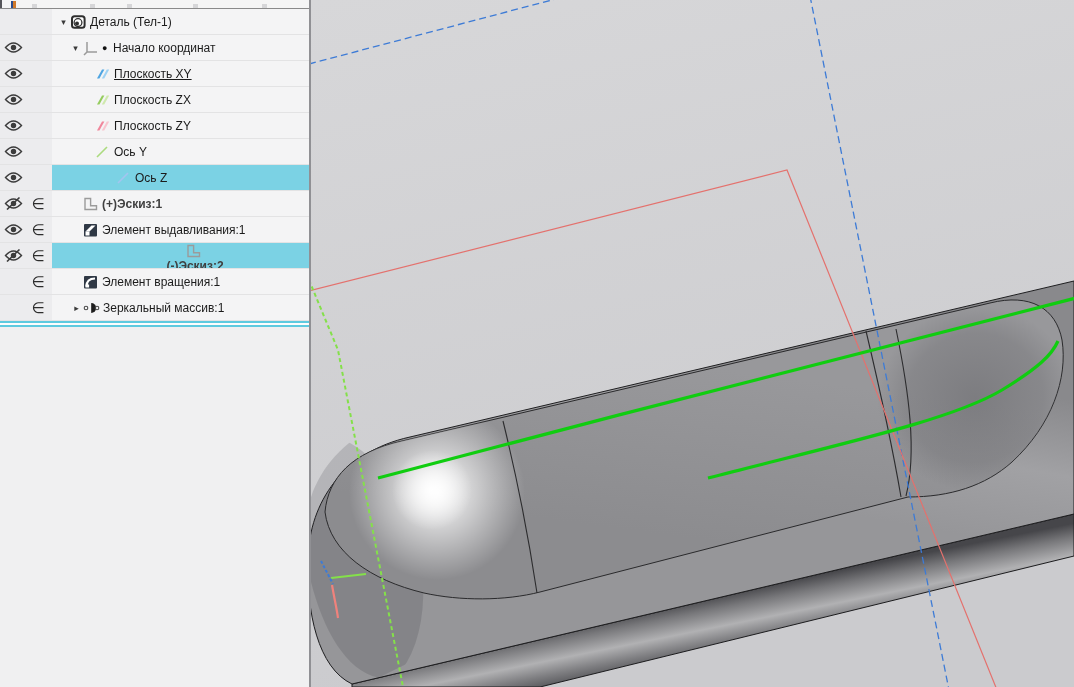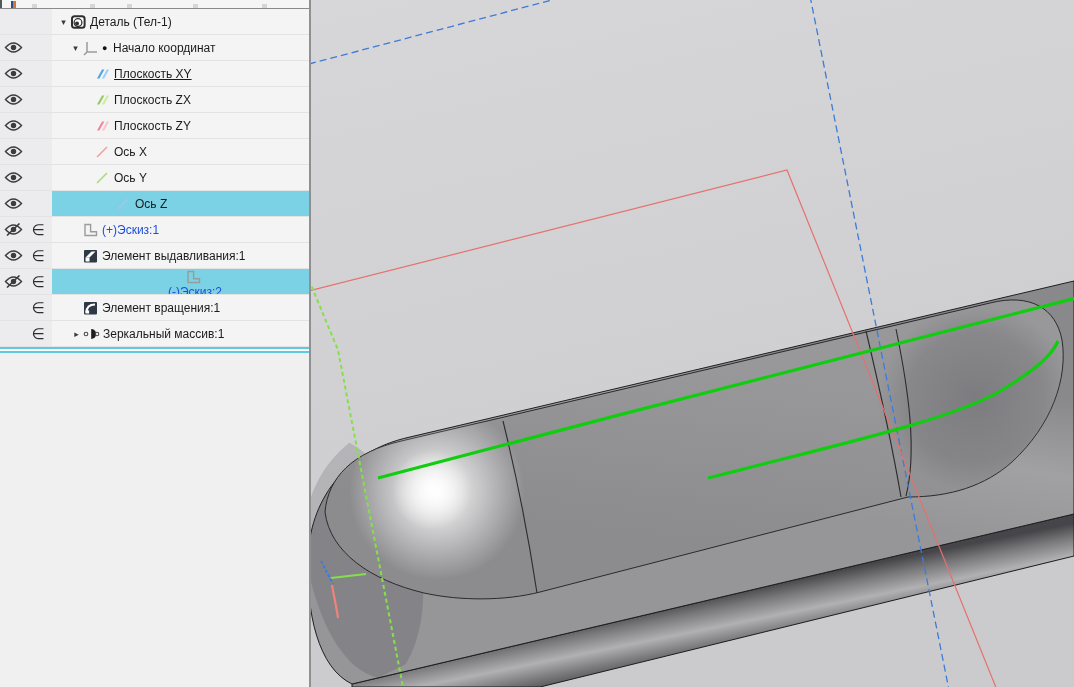--- a/index.html
+++ b/index.html
@@ -41,21 +41,21 @@
     display:flex;align-items:center;font-size:12px;color:#1b1b1b;
     white-space:nowrap;overflow:hidden;
   }
   .tree-row.selected .row-content{background:var(--c-selection,#7bd2e4);}
   .row-expander{width:11px;flex:0 0 auto;font-size:9px;color:#3a3a3a;
     display:inline-flex;justify-content:center;cursor:pointer;}
   .row-icon{width:18px;height:16px;flex:0 0 auto;display:inline-flex;
     align-items:center;justify-content:center;margin-right:3px;}
   .row-bullet{width:9px;flex:0 0 auto;font-size:9px;color:#111;margin-right:2px;line-height:16px;}
   .row-label{flex:0 1 auto;}
-  .tree-row.muted .row-label{color:#1d4ed8;}
+  .tree-row.muted .row-label{color:#404040;font-weight:bold;}
   .tree-end-separator{flex:0 0 auto;height:6px;background:#fdfdfd;
     border-top:2px solid var(--c-separator,#5ec9df);
     border-bottom:2px solid var(--c-separator,#5ec9df);}
   .panel-empty{flex:1 1 auto;background:#f0f0f1;}
   
   .viewport{position:absolute;left:311px;top:0;width:763px;height:687px;}
   .viewport svg{display:block;}
 </style>
 </head>
 <body>
@@ -169,41 +169,20 @@
     <div class="row-content" style="padding-left: 41px;">
 
       <span class="row-icon">
               <svg width="17" height="16" viewBox="0 0 17 16">
                 <path d="M3,12.5 L8,3.5 L10.4,3.5 L5.4,12.5 Z" fill="#f0879c"></path>
                 <path d="M7.8,12.5 L12.8,3.5 L15.2,3.5 L10.2,12.5 Z" fill="#f8c6cf"></path>
               </svg>
             </span>
 
       <span class="row-label">Плоскость ZY</span>
-    </div>
-  </div>
-        <div class="tree-row">
-    <div class="row-gutter">
-      <span class="eye-slot">
-              <svg width="19" height="13" viewBox="0 0 19 13">
-                <path d="M1.5,6.5 Q9.5,-2.5 17.5,6.5 Q9.5,15.5 1.5,6.5 Z" fill="none" stroke="#3c3c3c" stroke-width="1.4"></path>
-                <circle cx="9.5" cy="6.5" r="2.7" fill="#3c3c3c"></circle>
-              </svg>
-            </span>
-
-    </div>
-    <div class="row-content" style="padding-left: 41px;">
-
-      <span class="row-icon">
-              <svg width="17" height="16" viewBox="0 0 17 16">
-                <path d="M3,13 L13,3" stroke="#f0a2a0" stroke-width="1.6" fill="none"></path>
-              </svg>
-            </span>
-
-      <span class="row-label">Ось X</span>
     </div>
   </div>
         <div class="tree-row">
     <div class="row-gutter">
       <span class="eye-slot">
               <svg width="19" height="13" viewBox="0 0 19 13">
                 <path d="M1.5,6.5 Q9.5,-2.5 17.5,6.5 Q9.5,15.5 1.5,6.5 Z" fill="none" stroke="#3c3c3c" stroke-width="1.4"></path>
                 <circle cx="9.5" cy="6.5" r="2.7" fill="#3c3c3c"></circle>
               </svg>
             </span>

